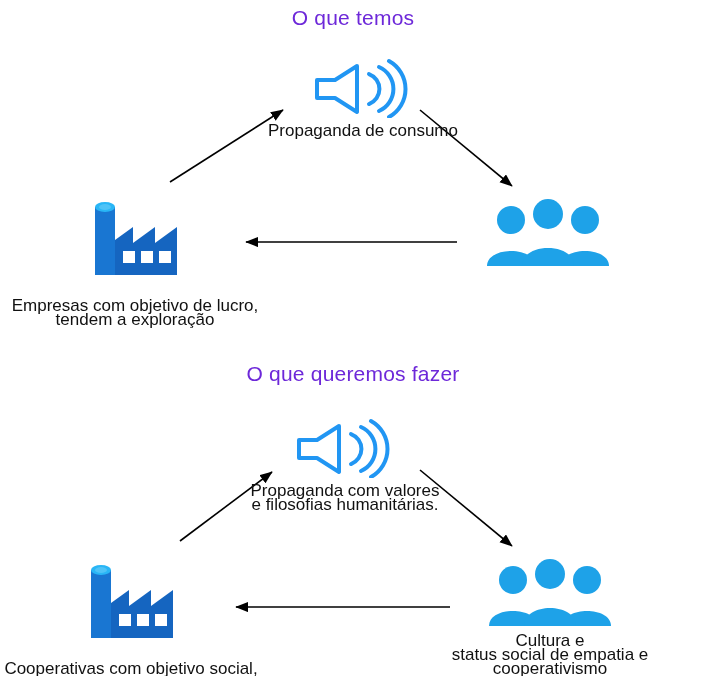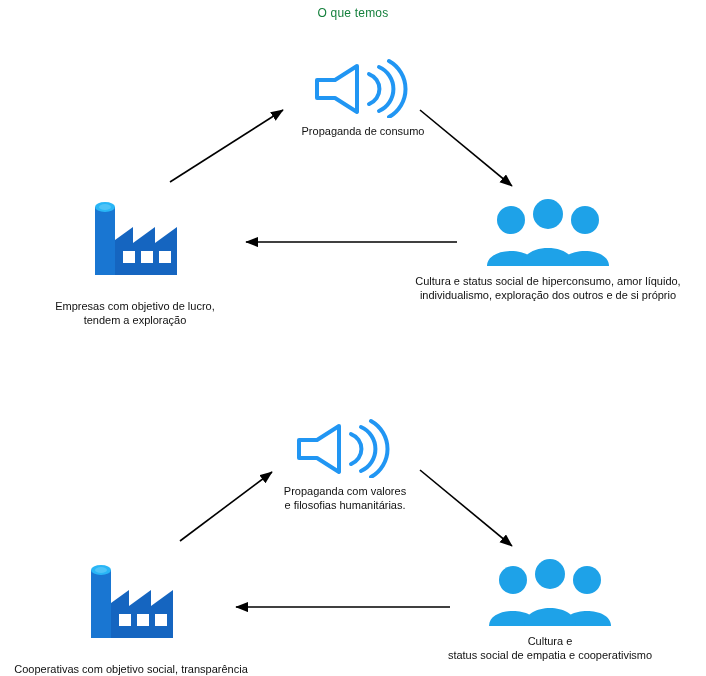--- a/index.html
+++ b/index.html
@@ -17,32 +17,32 @@
   }
   .stage {
     position: relative;
     width: 706px;
     height: 676px;
   }
   .section-title {
     position: absolute;
     width: 100%;
     text-align: center;
-    font-size: 12px;
-    color: #15803d;
+    font-size: 21px;
+    color: #6d28d9;
     letter-spacing: 0.2px;
   }
   #title-top { top: 6px; }
   #title-bottom { top: 362px; }
 
   .node {
     position: absolute;
   }
   .node .caption {
-    font-size: 11px;
+    font-size: 17px;
     line-height: 14px;
     text-align: center;
     color: #111;
     white-space: pre-line;
   }
   .icon-wrap {
     display: flex;
     justify-content: center;
     align-items: flex-end;
   }
@@ -72,20 +72,21 @@
     height: 676px;
     pointer-events: none;
   }
 </style>
 </head>
 <body>
 
 <div class="stage">
 
   <div class="section-title" id="title-top">O que temos</div>
+  <div class="section-title" id="title-bottom">O que queremos fazer</div>
 
   <svg class="arrows" viewBox="0 0 706 676">
     <defs>
       <marker id="ah" markerWidth="9" markerHeight="9" refX="7.5" refY="3.2" orient="auto" markerUnits="strokeWidth">
         <path d="M0,0 L8,3.2 L0,6.4 z" fill="#000000"></path>
       </marker>
     </defs>
 
     <line x1="170" y1="182" x2="283" y2="110" stroke="#000" stroke-width="1.6" marker-end="url(#ah)"></line>
     <line x1="420" y1="110" x2="512" y2="186" stroke="#000" stroke-width="1.6" marker-end="url(#ah)"></line>
@@ -128,22 +129,20 @@
     <div class="icon-wrap">
       <svg width="130" height="70" viewBox="0 0 130 70">
         <circle cx="28" cy="22" r="14" fill="#1ea2e8"></circle>
         <path d="M4 68 C4 48 52 48 52 68 Z" fill="#1ea2e8"></path>
         <circle cx="102" cy="22" r="14" fill="#1ea2e8"></circle>
         <path d="M78 68 C78 48 126 48 126 68 Z" fill="#1ea2e8"></path>
         <circle cx="65" cy="16" r="15" fill="#1ea2e8"></circle>
         <path d="M39 68 C39 44 91 44 91 68 Z" fill="#1ea2e8"></path>
       </svg>
     </div>
-    <div class="caption">Cultura e status social de hiperconsumo, amor líquido,
-individualismo, exploração dos outros e de si próprio</div>
   </div>
 
   <div class="node" id="node-speaker-bottom">
     <div class="icon-wrap">
       <svg width="104" height="60" viewBox="0 0 104 60">
         <path d="M6 22 L6 40 L24 40 L46 54 L46 8 L24 22 Z" fill="none" stroke="#2196f3" stroke-width="4" stroke-linejoin="round"></path>
         <path d="M58 16 A16 16 0 0 1 58 46" fill="none" stroke="#2196f3" stroke-width="4" stroke-linecap="round"></path>
         <path d="M68 9 A24 24 0 0 1 68 53" fill="none" stroke="#2196f3" stroke-width="4" stroke-linecap="round"></path>
         <path d="M78 3 A32 32 0 0 1 78 59" fill="none" stroke="#2196f3" stroke-width="4" stroke-linecap="round"></path>
       </svg>

